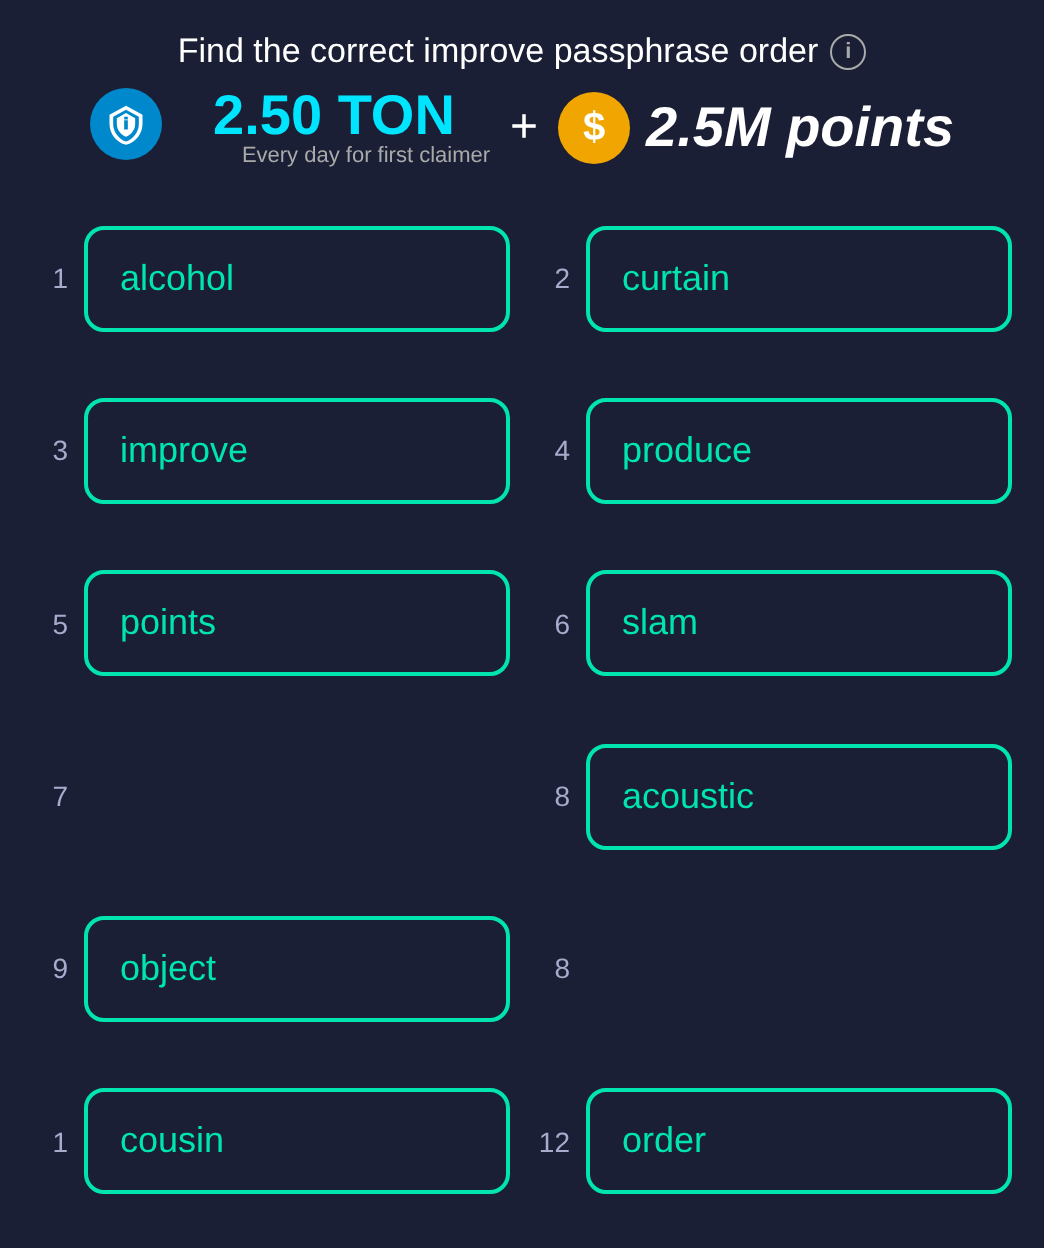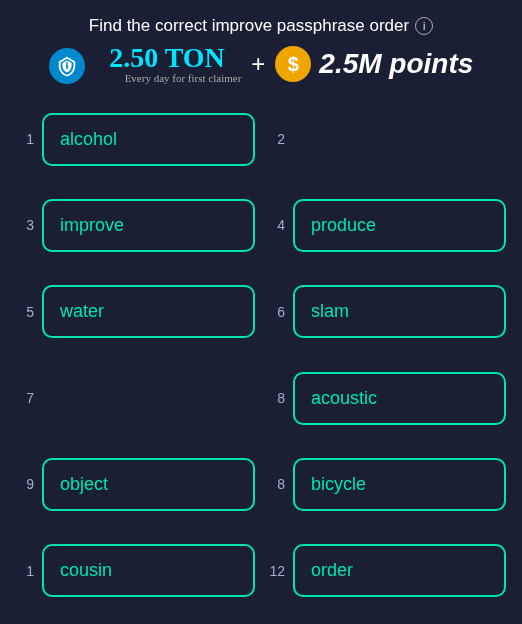--- a/index.html
+++ b/index.html
@@ -52,23 +52,22 @@
     .reward-row {
       display: flex;
       align-items: center;
       justify-content: center;
       gap: 10px;
       margin-top: 8px;
     }
 
     .ton-badge {
       display: flex;
-      align-items: flex-end;
+      align-items: flex-start;
       gap: 8px;
-      font-family: Liberation Serif, serif;
     }
 
     .ton-icon {
       width: 36px;
       height: 36px;
       background: #0088cc;
       border-radius: 50%;
       display: flex;
       align-items: center;
       justify-content: center;
@@ -194,51 +193,51 @@
   </div>
 </div>
 
 <div class="words-grid" id="words-grid">
 <div class="word-cell">
       <span class="word-number">1</span>
       <div class="word-box">alcohol</div>
     </div>
     <div class="word-cell">
       <span class="word-number">2</span>
+      <div class="word-box">curtain</div>
     </div>
     <div class="word-cell">
       <span class="word-number">3</span>
       <div class="word-box">improve</div>
     </div>
     <div class="word-cell">
       <span class="word-number">4</span>
       <div class="word-box">produce</div>
     </div>
     <div class="word-cell">
       <span class="word-number">5</span>
-      <div class="word-box">water</div>
+      <div class="word-box">points</div>
     </div>
     <div class="word-cell">
       <span class="word-number">6</span>
       <div class="word-box">slam</div>
     </div>
     <div class="word-cell">
       <span class="word-number">7</span>
     </div>
     <div class="word-cell">
       <span class="word-number">8</span>
       <div class="word-box">acoustic</div>
     </div>
     <div class="word-cell">
       <span class="word-number">9</span>
       <div class="word-box">object</div>
     </div>
     <div class="word-cell">
       <span class="word-number">8</span>
-      <div class="word-box">bicycle</div>
     </div>
     <div class="word-cell">
       <span class="word-number">1</span>
       <div class="word-box">cousin</div>
     </div>
     <div class="word-cell">
       <span class="word-number">12</span>
       <div class="word-box">order</div>
     </div>
   </div>

